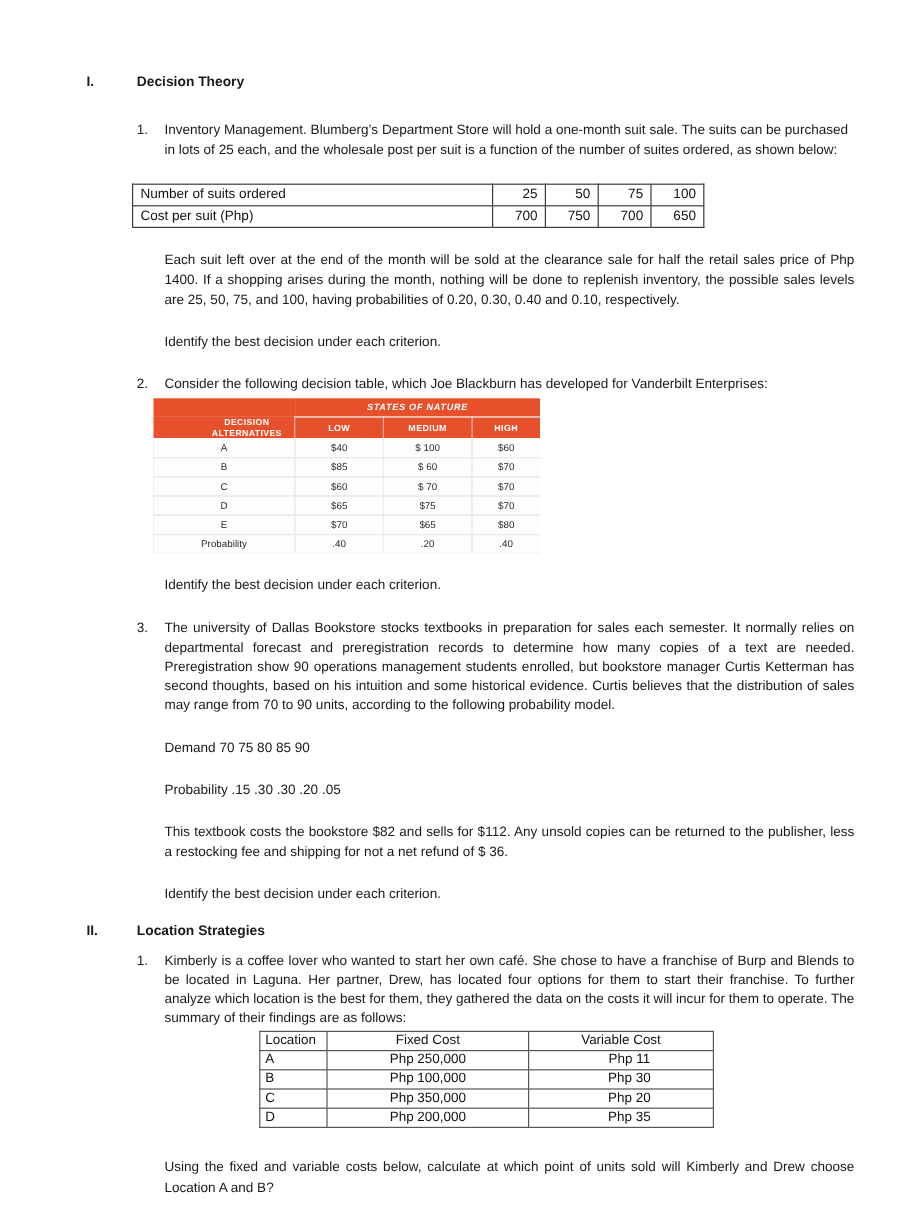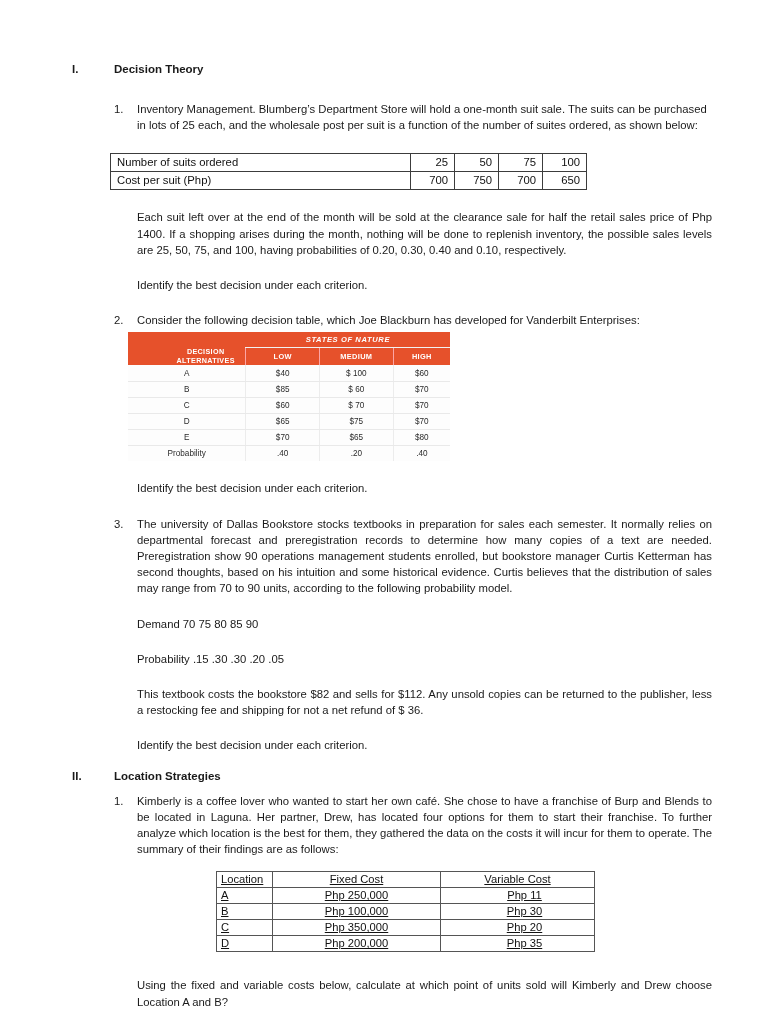--- a/index.html
+++ b/index.html
@@ -138,25 +138,24 @@
     border-bottom: none;
   }
   .dec-table .colA { width: 112px; }
   .dec-table .colB { width: 70px; }
   .dec-table .colC { width: 70px; }
   .dec-table .colD { width: 54px; }
 
   
   .loc-table {
     margin-left: 144px;
-    margin-top: 14px;
+    margin-top: 2px;
     border-collapse: collapse;
     font-size: 11.2px;
     color: #111;
-    text-decoration: underline;
   }
   .loc-table td {
     border: 1px solid #555;
     line-height: 15px;
     height: 15px;
     padding: 0 4px;
   }
   .loc-table td.c-loc  { width: 56px;  text-align: left; }
   .loc-table td.c-fix  { width: 168px; }
   .loc-table td.c-var  { width: 154px; }

